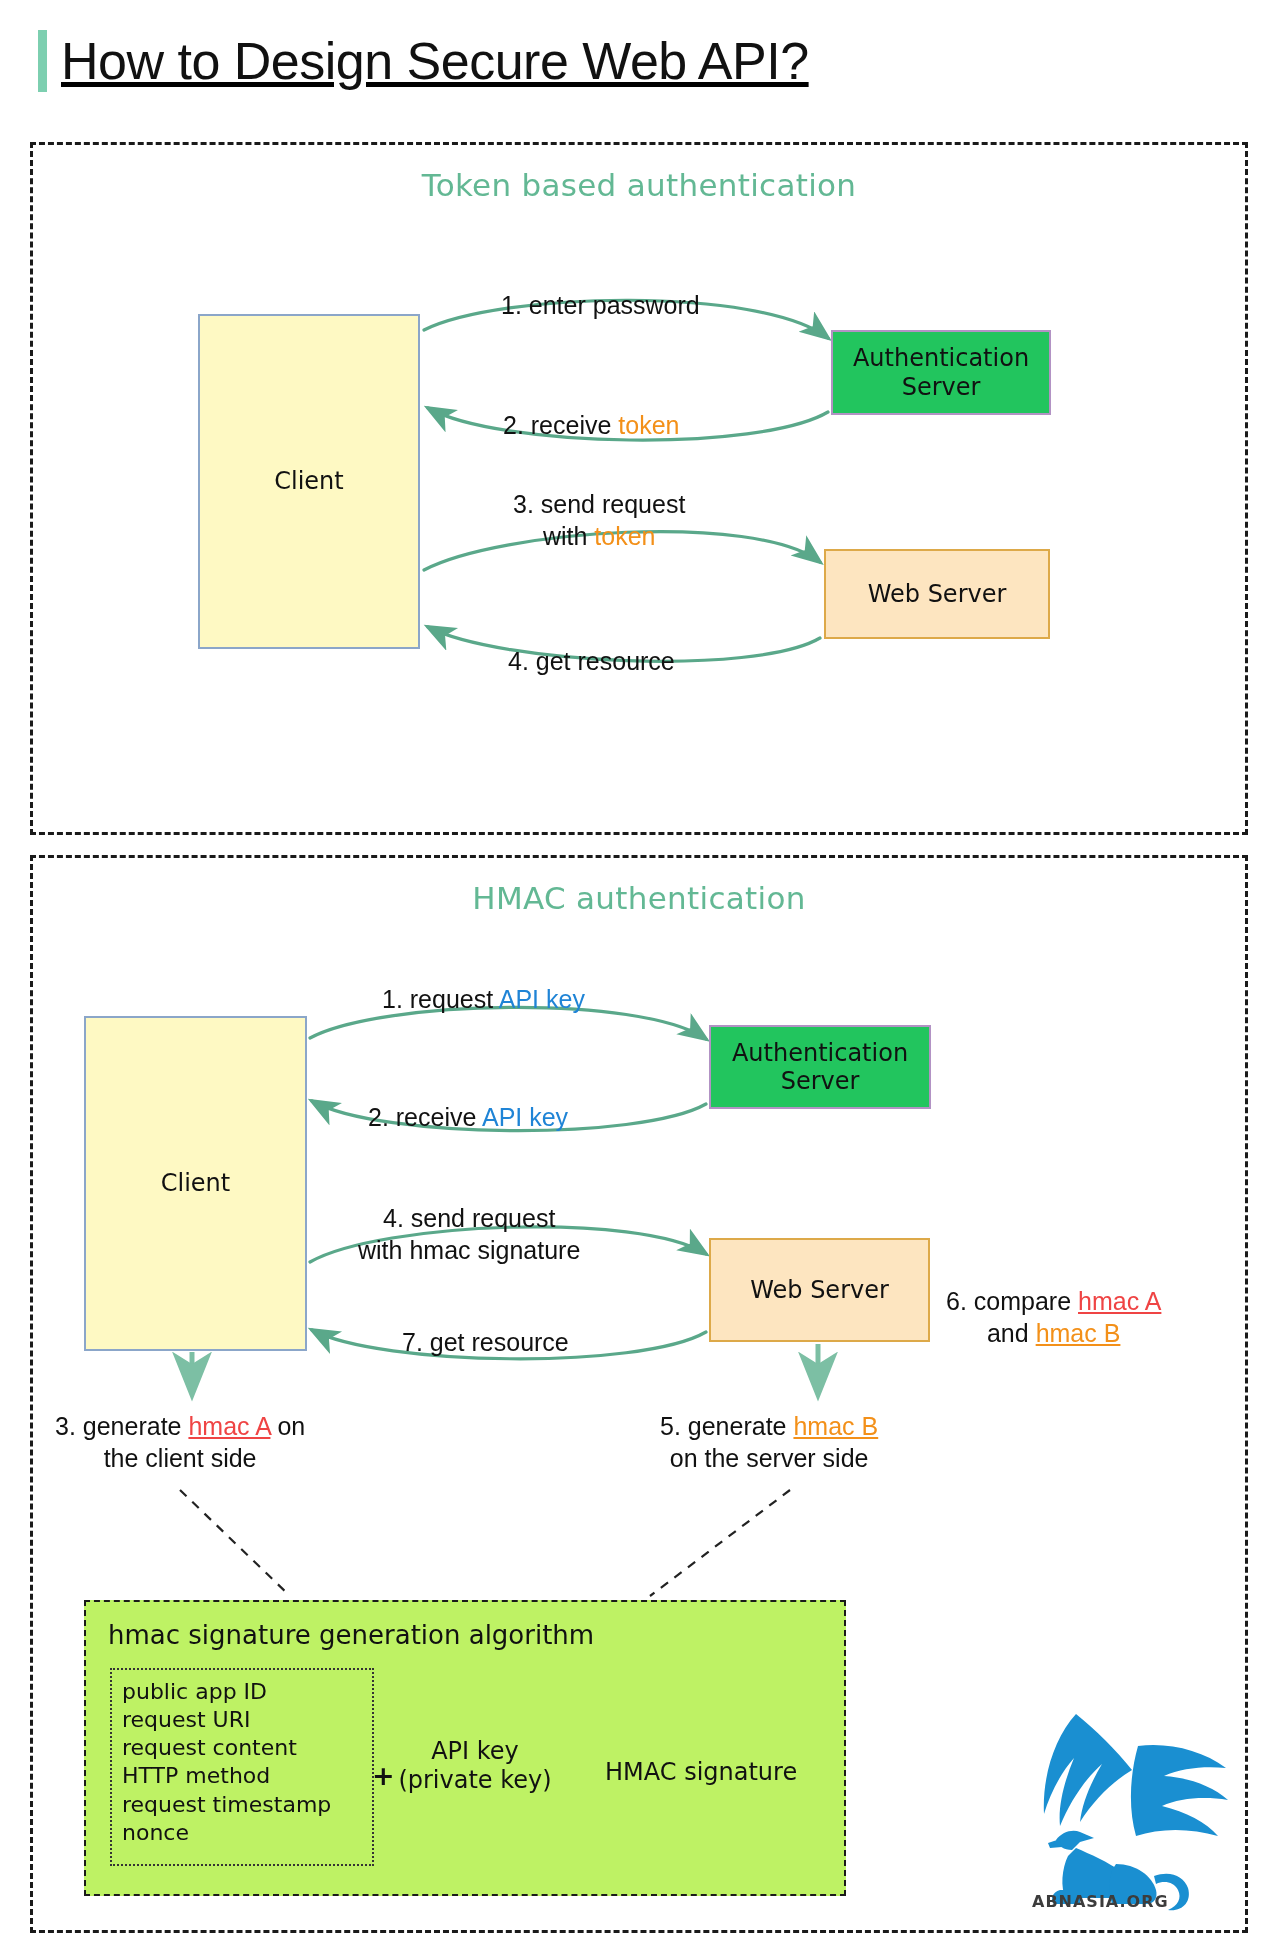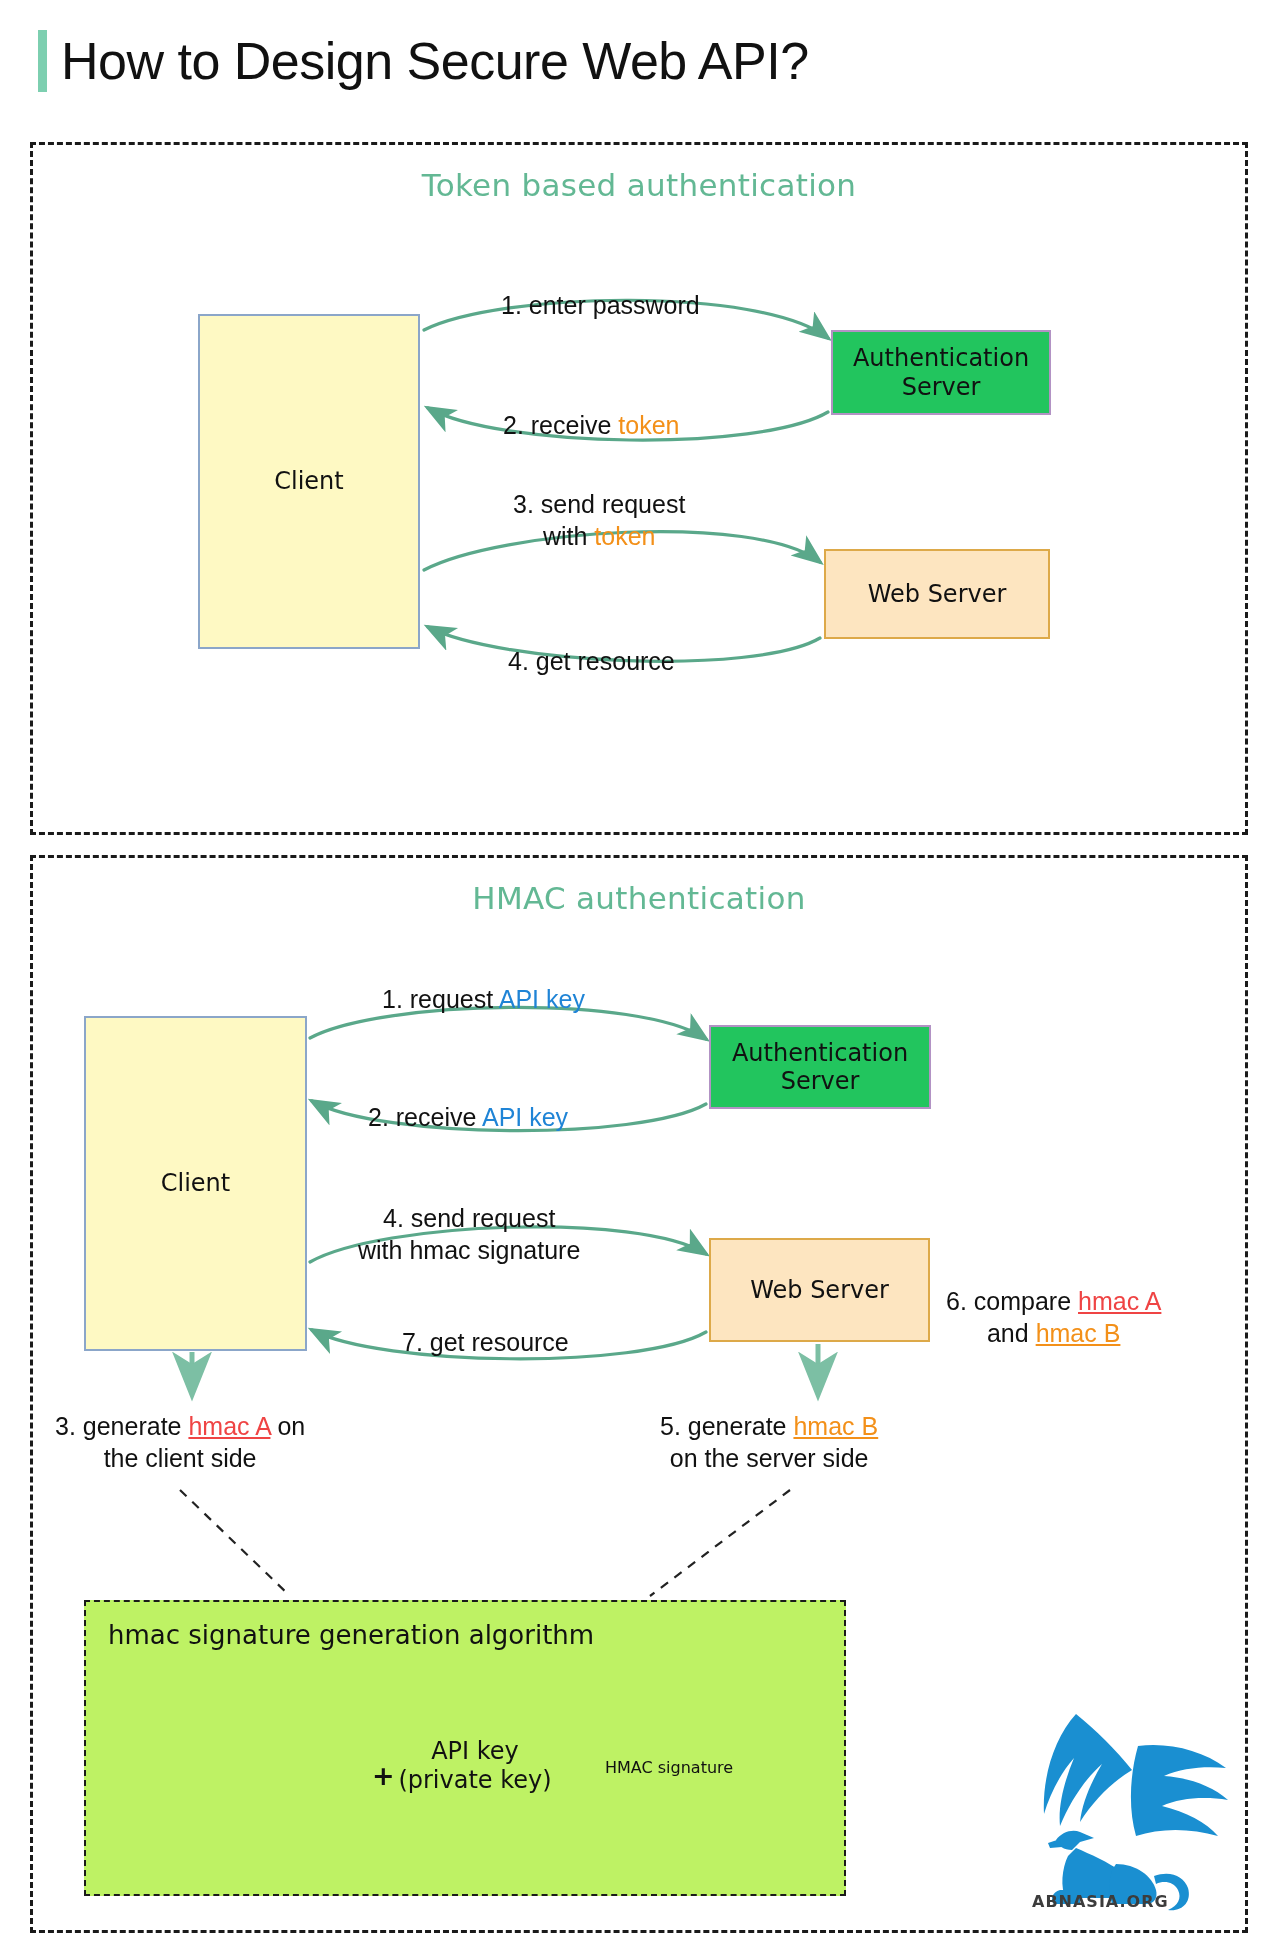--- a/index.html
+++ b/index.html
@@ -15,20 +15,21 @@
     background: #ffffff;
     overflow: hidden;
   }
 
   
   .header {
     position: absolute;
     left: 38px; top: 30px;
     display: flex; align-items: center;
     gap: 14px;
+    text-decoration: underline;
   }
   .accent-bar {
     width: 9px; height: 62px;
     background: #7dcfb0;
     flex: 0 0 auto;
   }
   .page-title {
     font-family: "Liberation Sans", sans-serif;
     font-size: 52px;
     font-weight: 400;
@@ -169,21 +170,21 @@
     text-align: center;
     font-family: "DejaVu Sans", sans-serif;
     font-size: 24px;
     color: #111111;
     line-height: 1.2;
   }
   #algo-result {
     position: absolute;
     left: 605px; top: 1758px;
     font-family: "DejaVu Sans", sans-serif;
-    font-size: 16px;
+    font-size: 24px;
     color: #111111;
     white-space: nowrap;
   }
 
   
   #logo-wrap {
     position: absolute;
     left: 1020px; top: 1690px;
     width: 220px; height: 235px;
   }
@@ -337,20 +338,28 @@
     <span>the client side</span>
   </div>
 
   <div class="step-label center" id="lbl-h5">
     <span>5. generate </span><span class="hl-hmacB">hmac B</span><br>
     <span>on the server side</span>
   </div>
 
   <div id="algo-panel">
     <div id="algo-title">hmac signature generation algorithm</div>
+    <div id="algo-list">
+      <div>public app ID</div>
+      <div>request URI</div>
+      <div>request content</div>
+      <div>HTTP method</div>
+      <div>request timestamp</div>
+      <div>nonce</div>
+    </div>
   </div>
 
   <div id="algo-plus">+</div>
 
   <div id="algo-apikey">
     <span>API key</span><br>
     <span>(private key)</span>
   </div>
 
   <div id="algo-result">HMAC signature</div>

